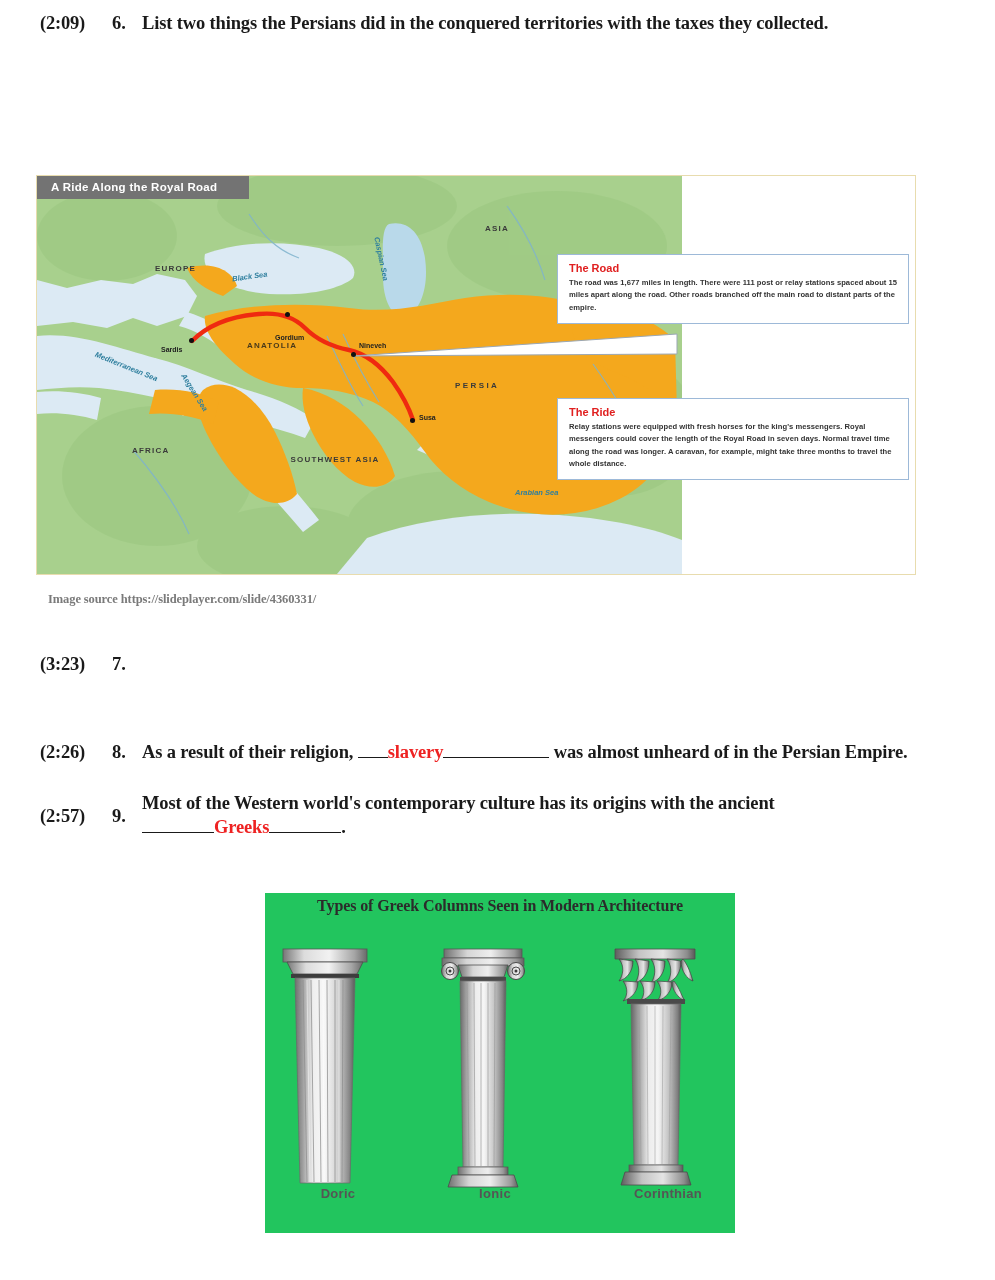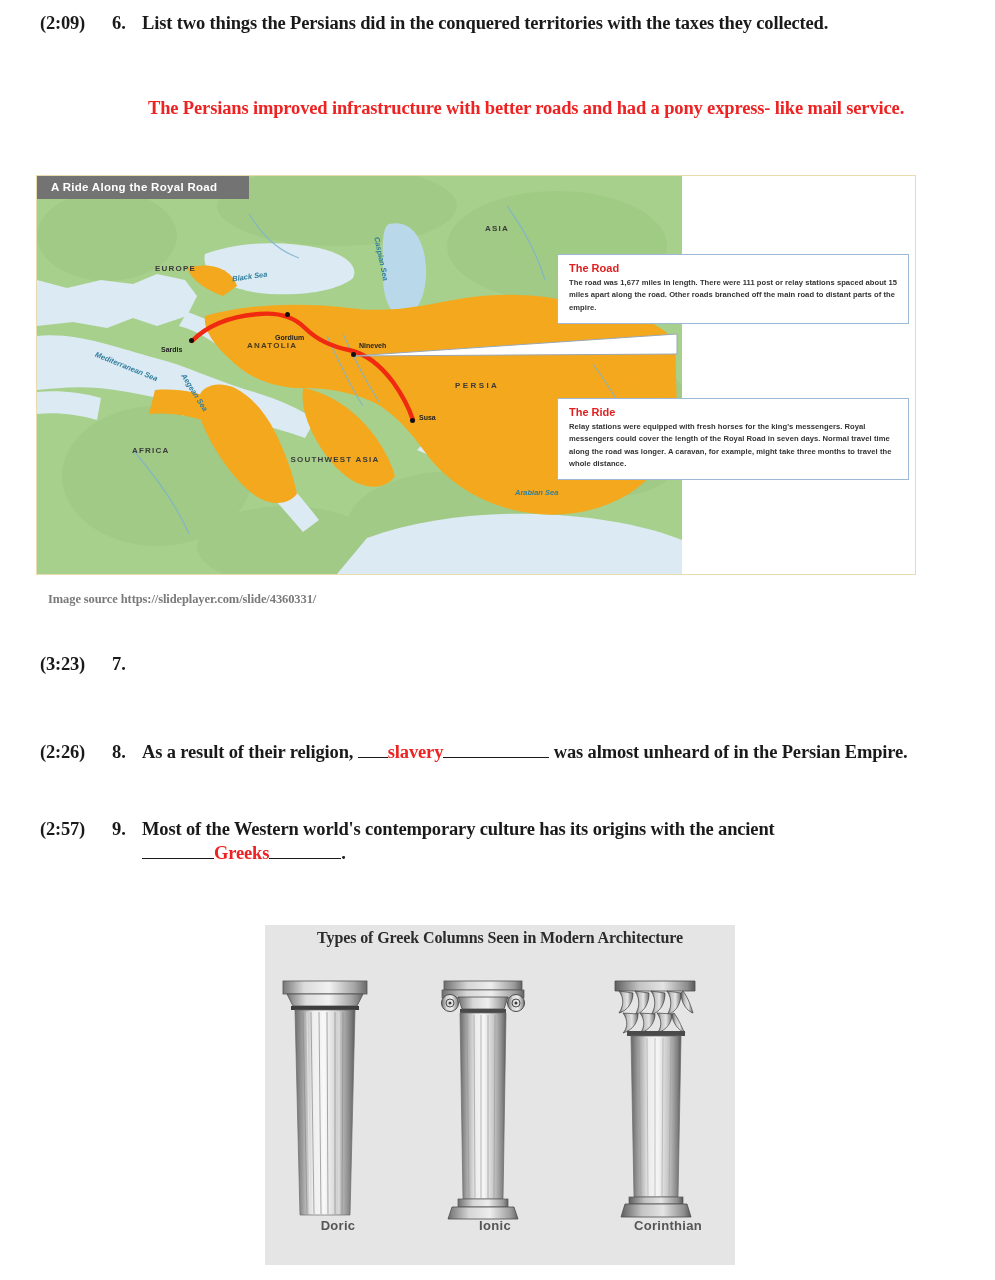--- a/index.html
+++ b/index.html
@@ -129,27 +129,27 @@
     position: absolute;
     font-family: "Liberation Serif", serif;
     font-size: 12.5px; font-weight: 700; color: #7a7a7a;
     letter-spacing: -0.1px;
   }
   #map-credit { left: 48px; top: 592px; }
 
   
   #q7 { position: absolute; left: 40px; top: 653px; width: 910px; }
   #q8 { position: absolute; left: 40px; top: 741px; width: 910px; }
-  #q9 { position: absolute; left: 40px; top: 818px; width: 910px; }
+  #q9 { position: absolute; left: 40px; top: 792px; width: 910px; align-items: center; }
 
   
   #columns-figure {
-    position: absolute; left: 265px; top: 925px;
+    position: absolute; left: 265px; top: 893px;
     width: 470px; height: 340px;
-    background: #e5e5e5;
+    background: #22c55e;
   }
   .col-figure-title {
     position: absolute; left: 0; top: 4px; width: 470px;
     text-align: center;
     font-family: "Liberation Serif", serif;
     font-size: 16px; font-weight: 700; color: #2b2b2b;
     letter-spacing: -0.1px;
   }
   .col-item { position: absolute; top: 50px; width: 150px; height: 290px; }
   #col-0 { left: -2px; }
@@ -169,21 +169,20 @@
 </head>
 <body>
 
 <div class="page">
 
   <div class="qrow" id="q6">
     <div class="q-time">(2:09)</div>
     <div class="q-num">6.</div>
     <div class="q-body">List two things the Persians did in the conquered territories with the taxes they collected.</div>
   </div>
-  <div id="q6-answer">The Persians improved infrastructure with better roads and had a pony express- like mail service.</div>
 
   <div id="map-figure">
 
     <div class="map-canvas">
 
       <svg class="map-svg" width="645" height="398" viewBox="0 0 645 398">
         <defs>
           <clipPath id="mapclip">
               <rect x="0" y="0" width="645" height="398"></rect>
             </clipPath>

